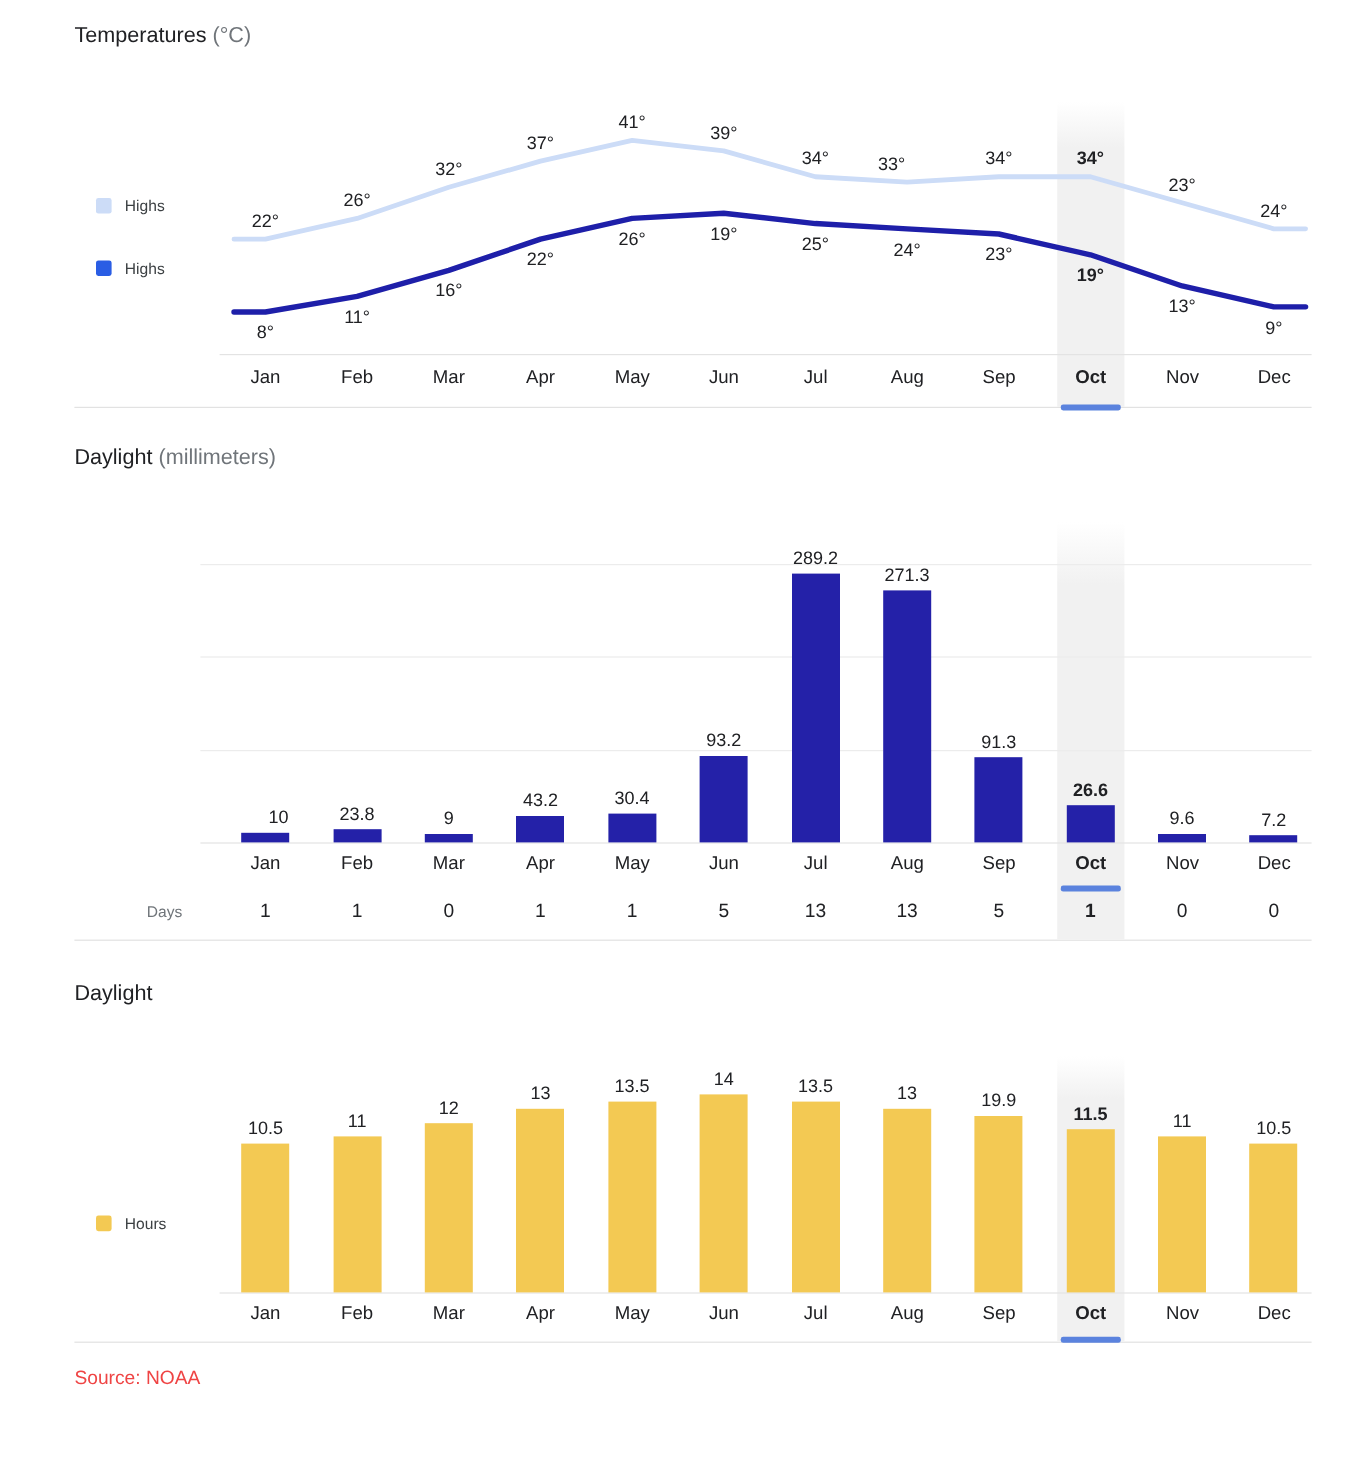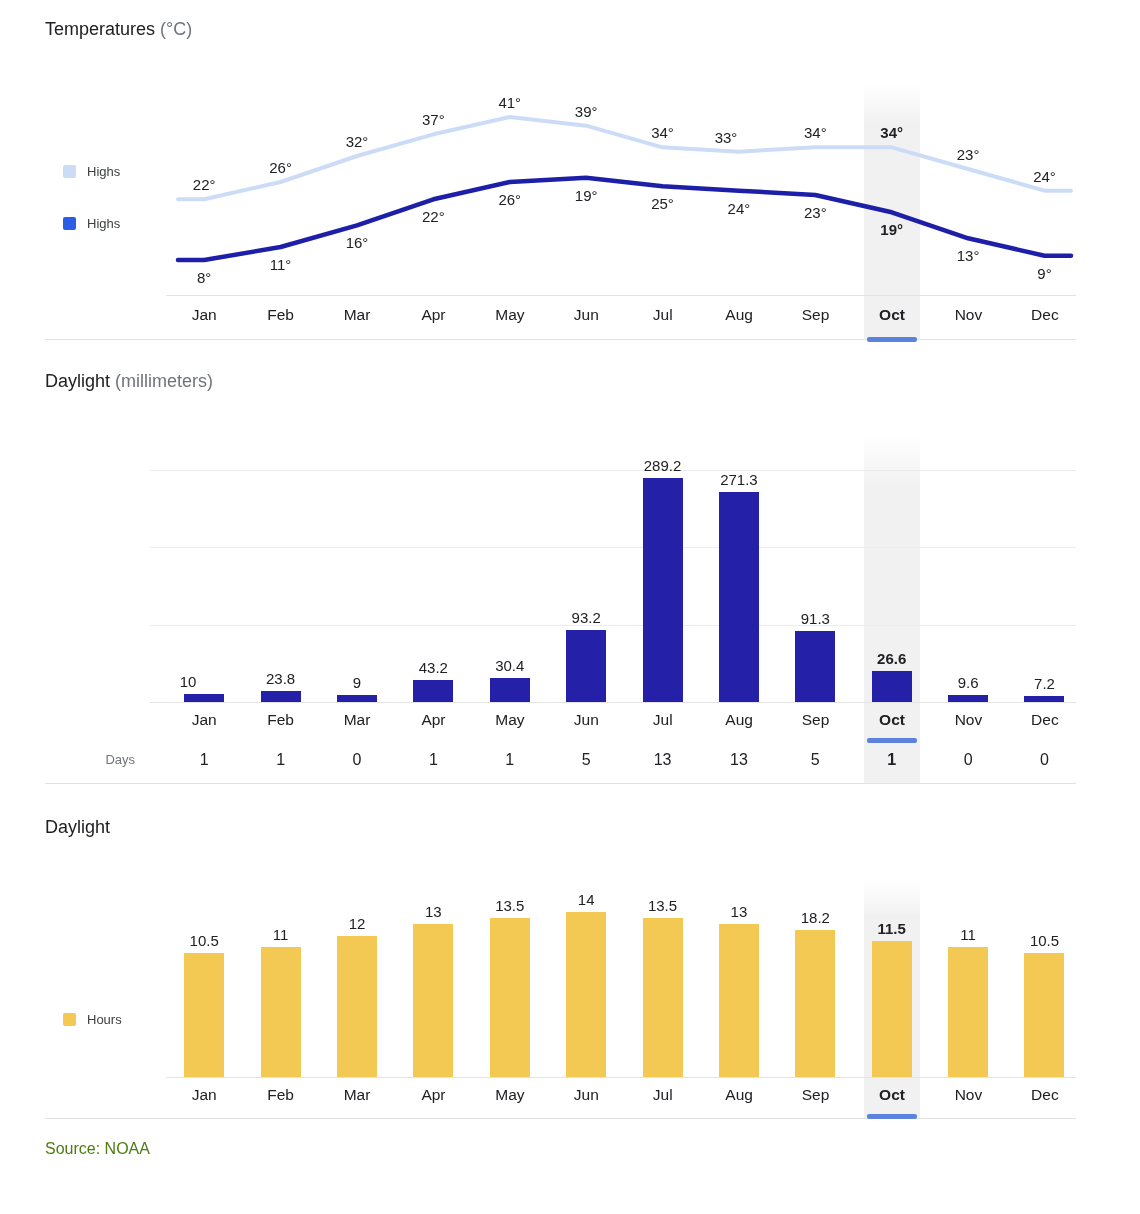--- a/index.html
+++ b/index.html
@@ -1,18 +1,18 @@
 <!DOCTYPE html>
 <html><head>
 <meta charset="utf-8">
 <style>
   * { margin:0; padding:0; box-sizing:border-box; }
   html,body { background:#ffffff; }
   body { font-family:"Liberation Sans", sans-serif; color:#202124; }
-  .page { position:relative; width:1076px; min-height:1214px; background:#fff; overflow:hidden; }
+  .page { position:relative; width:1076px; min-height:1214px; background:#fff; overflow:hidden;margin-left:17px; }
 
   .title { position:absolute; left:45px; font-size:18px; font-weight:400; color:#202124; line-height:22px; white-space:nowrap; }
   .muted { color:#70757a; }
 
   .row { position:absolute; left:45px; width:1058px; }
   #temp-row { top:52px;  height:292px; }
   #rain-row { top:400px; height:385px; }
   #day-row  { top:845px; height:275px; }
 
   .plot { position:absolute; left:105px; top:0; width:953px; height:100%; z-index:2; }
@@ -47,21 +47,21 @@
 
   .bar { position:absolute; width:40px; z-index:3; }
 
   .legend-item { position:absolute; left:18px; display:flex; align-items:center; gap:11px;
                  font-size:13px; color:#3c4043; white-space:nowrap; }
   .swatch { width:13px; height:13px; border-radius:2px; display:inline-block; }
 
   .days-label { position:absolute; left:0; width:90px; top:352px; text-align:right;
                 font-size:13px; color:#70757a; z-index:2; }
 
-  .source { position:absolute; left:45px; top:1140px; font-size:16px; color:#4d7c0f; }
+  .source { position:absolute; left:45px; top:1140px; font-size:16px; color:#ef4444; }
 </style>
 </head>
 <body>
 
 <div class="page">
 
   <h2 class="title" style="top:18px">
     <span>Temperatures</span>
     <span class="muted">(°C)</span>
   </h2>
@@ -148,21 +148,21 @@
           <div class="month-cell">Sep</div>
           <div class="month-cell sel">Oct</div>
           <div class="month-cell">Nov</div>
           <div class="month-cell">Dec</div>
         </div>
       <div class="indicator" id="rain-ind" style="left: 716.705px; background: rgb(91, 131, 222);"></div>
     <div class="gridline" style="top: 224.6px; background: rgb(236, 236, 236);"></div>
         <div class="gridline" style="top: 147.2px; background: rgb(236, 236, 236);"></div>
         <div class="gridline" style="top: 69.8px; background: rgb(236, 236, 236);"></div>
         <div class="bar" style="left: 34.195px; top: 294.26px; height: 7.74px; background: rgb(36, 33, 168);"></div>
-        <div class="val" style="left: 38px; top: 273.26px;">10</div>
+        <div class="val" style="left: 65px; top: 273.26px;">10</div>
         <div class="bar" style="left: 110.585px; top: 290.854px; height: 11.1456px; background: rgb(36, 33, 168);"></div>
         <div class="val" style="left: 130.585px; top: 269.854px;">23.8</div>
         <div class="bar" style="left: 186.975px; top: 295.034px; height: 6.966px; background: rgb(36, 33, 168);"></div>
         <div class="val" style="left: 206.975px; top: 274.034px;">9</div>
         <div class="bar" style="left: 263.365px; top: 279.941px; height: 22.059px; background: rgb(36, 33, 168);"></div>
         <div class="val" style="left: 283.365px; top: 258.941px;">43.2</div>
         <div class="bar" style="left: 339.755px; top: 278.47px; height: 23.5296px; background: rgb(36, 33, 168);"></div>
         <div class="val" style="left: 359.755px; top: 257.47px;">30.4</div>
         <div class="bar" style="left: 416.145px; top: 229.863px; height: 72.1368px; background: rgb(36, 33, 168);"></div>
         <div class="val" style="left: 436.145px; top: 208.863px;">93.2</div>
@@ -231,21 +231,21 @@
         <div class="val" style="left: 283.365px; top: 57.73px;">13</div>
         <div class="bar" style="left: 339.755px; top: 72.835px; height: 159.165px; background: rgb(243, 201, 83);"></div>
         <div class="val" style="left: 359.755px; top: 51.835px;">13.5</div>
         <div class="bar" style="left: 416.145px; top: 66.94px; height: 165.06px; background: rgb(243, 201, 83);"></div>
         <div class="val" style="left: 436.145px; top: 45.94px;">14</div>
         <div class="bar" style="left: 492.535px; top: 72.835px; height: 159.165px; background: rgb(243, 201, 83);"></div>
         <div class="val" style="left: 512.535px; top: 51.835px;">13.5</div>
         <div class="bar" style="left: 568.925px; top: 78.73px; height: 153.27px; background: rgb(243, 201, 83);"></div>
         <div class="val" style="left: 588.925px; top: 57.73px;">13</div>
         <div class="bar" style="left: 645.315px; top: 84.625px; height: 147.375px; background: rgb(243, 201, 83);"></div>
-        <div class="val" style="left: 665.315px; top: 63.625px;">18.2</div>
+        <div class="val" style="left: 665.315px; top: 63.625px;">19.9</div>
         <div class="bar" style="left: 721.705px; top: 96.415px; height: 135.585px; background: rgb(243, 201, 83);"></div>
         <div class="val sel" style="left: 741.705px; top: 75.415px; text-align: right;">11.5</div>
         <div class="bar" style="left: 798.095px; top: 102.31px; height: 129.69px; background: rgb(243, 201, 83);"></div>
         <div class="val" style="left: 818.095px; top: 81.31px;">11</div>
         <div class="bar" style="left: 874.485px; top: 108.205px; height: 123.795px; background: rgb(243, 201, 83);"></div>
         <div class="val" style="left: 894.485px; top: 87.205px;">10.5</div>
       </div>
     <div class="divider" style="top:273px"></div>
   </div>
 

